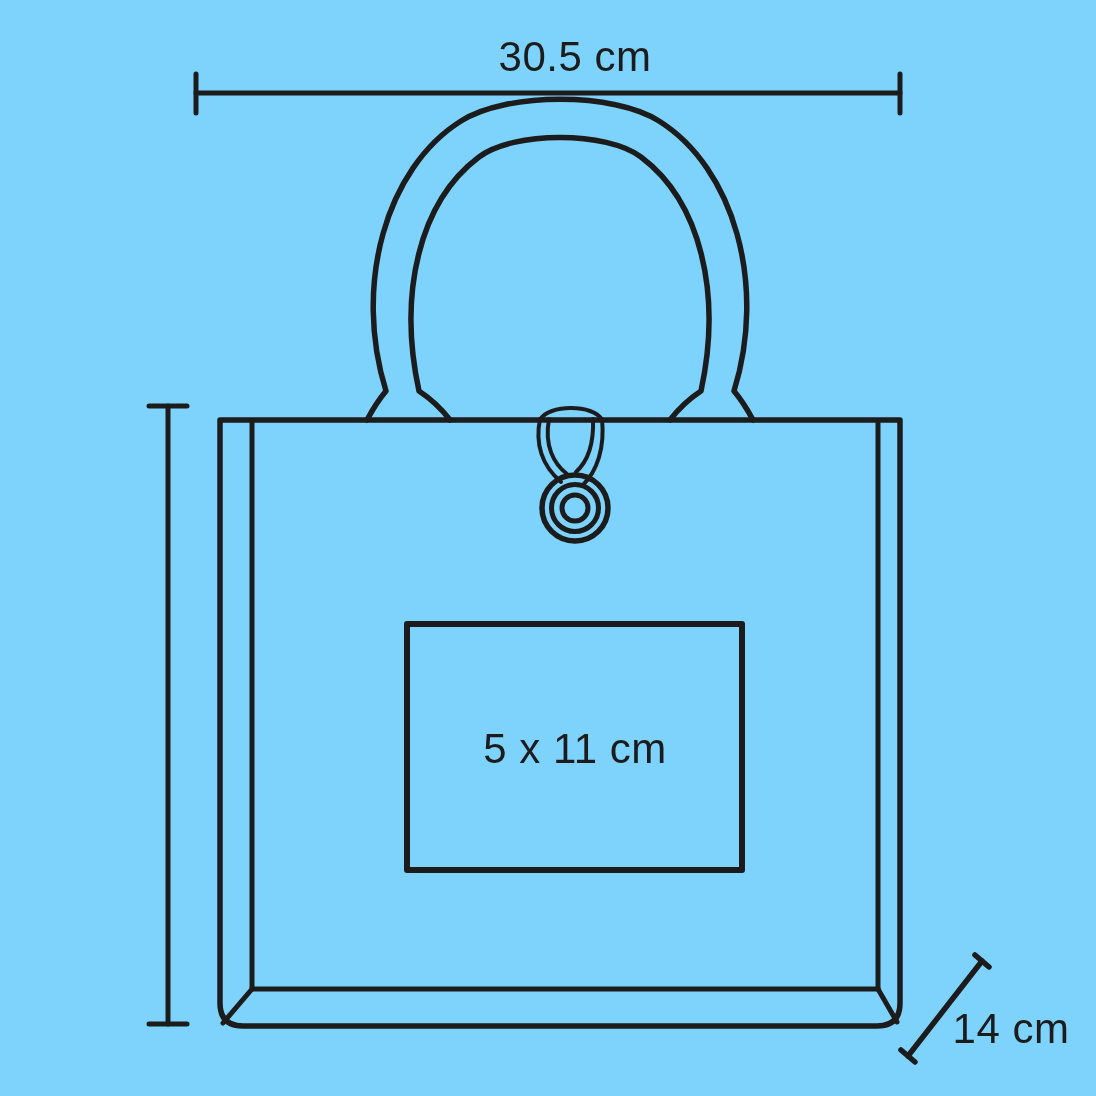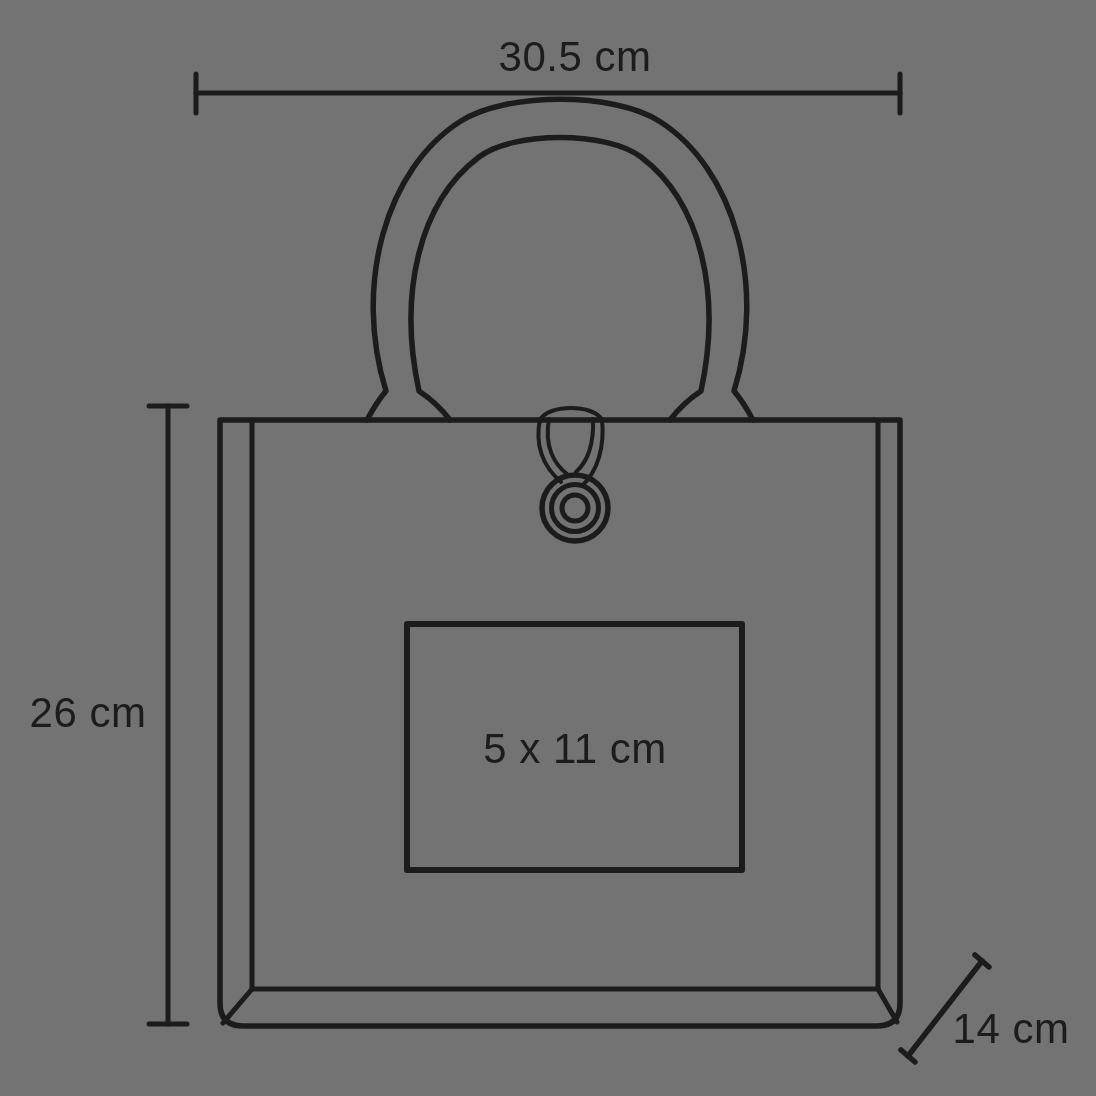--- a/index.html
+++ b/index.html
@@ -4,21 +4,21 @@
 <style>
   html, body {
     margin: 0;
     padding: 0;
     background: #ffffff;
   }
   .stage {
     position: relative;
     width: 1096px;
     height: 1096px;
-    background: #737373;
+    background: #7dd3fc;
     overflow: hidden;
     font-family: "Liberation Sans", sans-serif;
   }
   .stage svg {
     position: absolute;
     left: 0;
     top: 0;
   }
   .dim-label {
     position: absolute;
@@ -93,19 +93,18 @@
 
     <g stroke-width="5.5">
       <path d="M 908,1056 L 982,961"></path>
       <path d="M 975,955 L 989,967"></path>
       <path d="M 901,1050 L 915,1062"></path>
     </g>
   </svg>
 
   <div class="dim-label" style="left:575px; top:57px;">30.5 cm</div>
 
-  <div class="dim-label" style="left:88px; top:713px;">26 cm</div>
 
   <div class="dim-label" style="left:575px; top:749px;">5 x 11 cm</div>
 
   <div class="dim-label" style="left:1011px; top:1029px;">14 cm</div>
 
 </div>
 
 </body></html>

